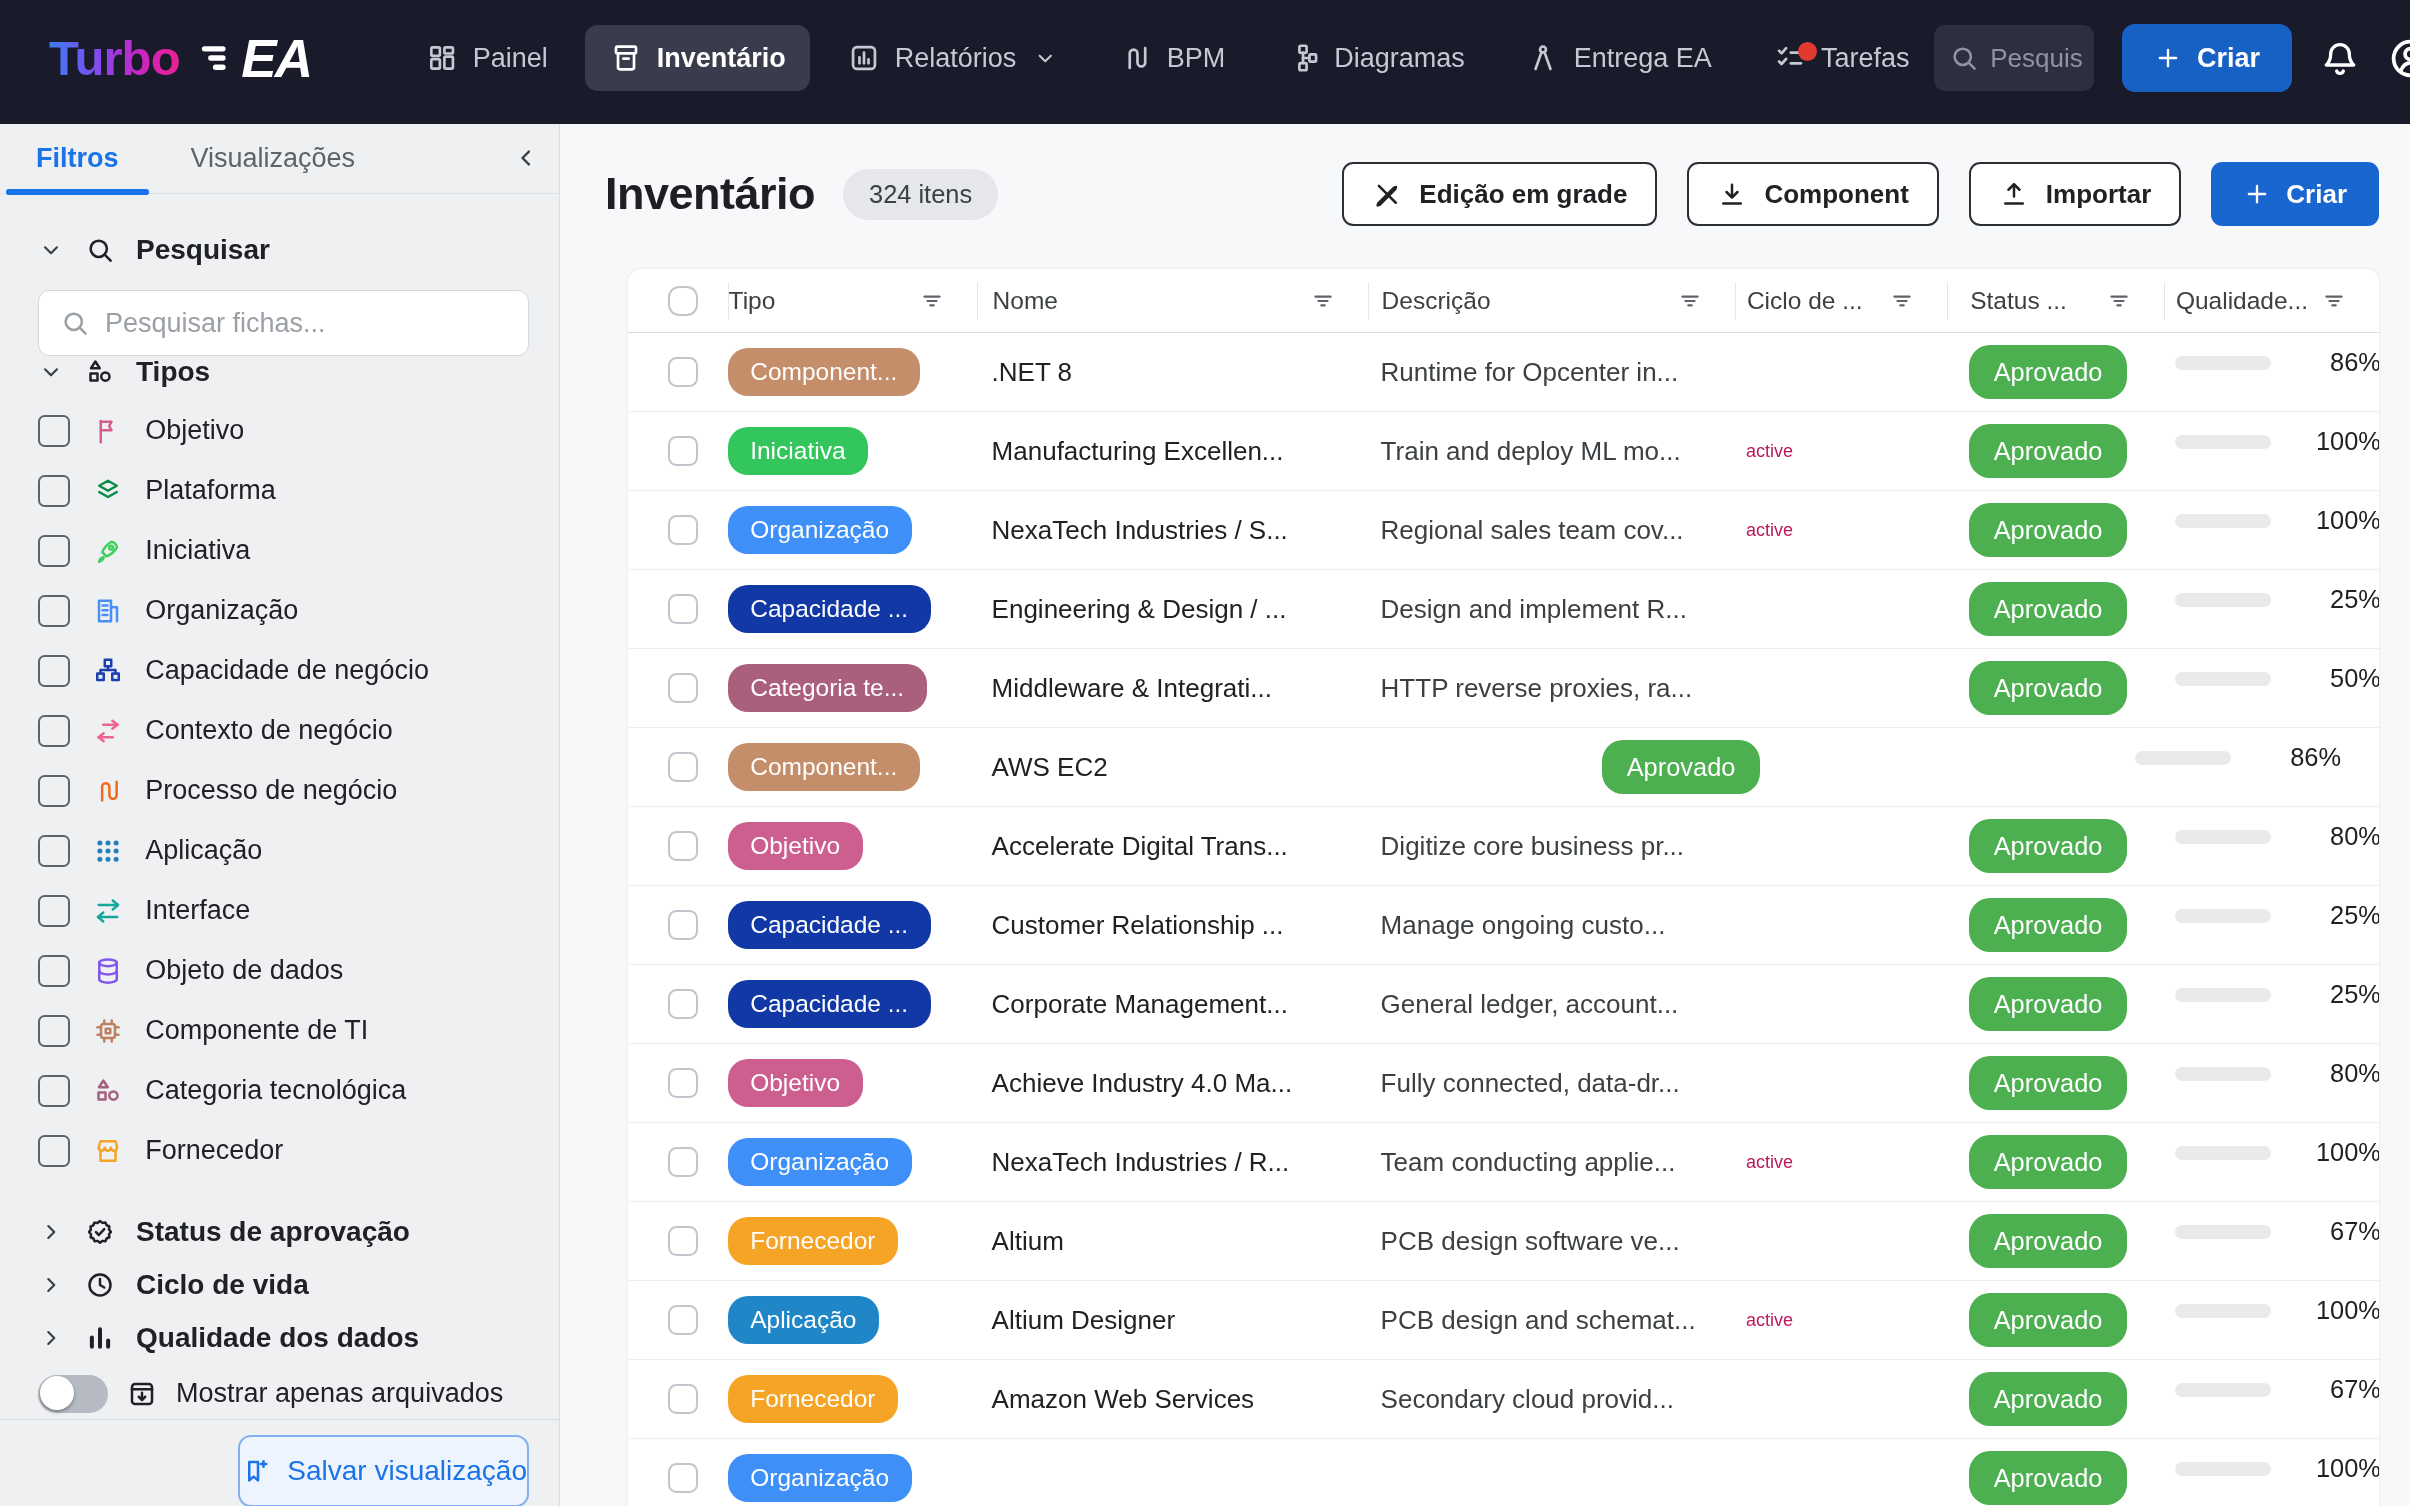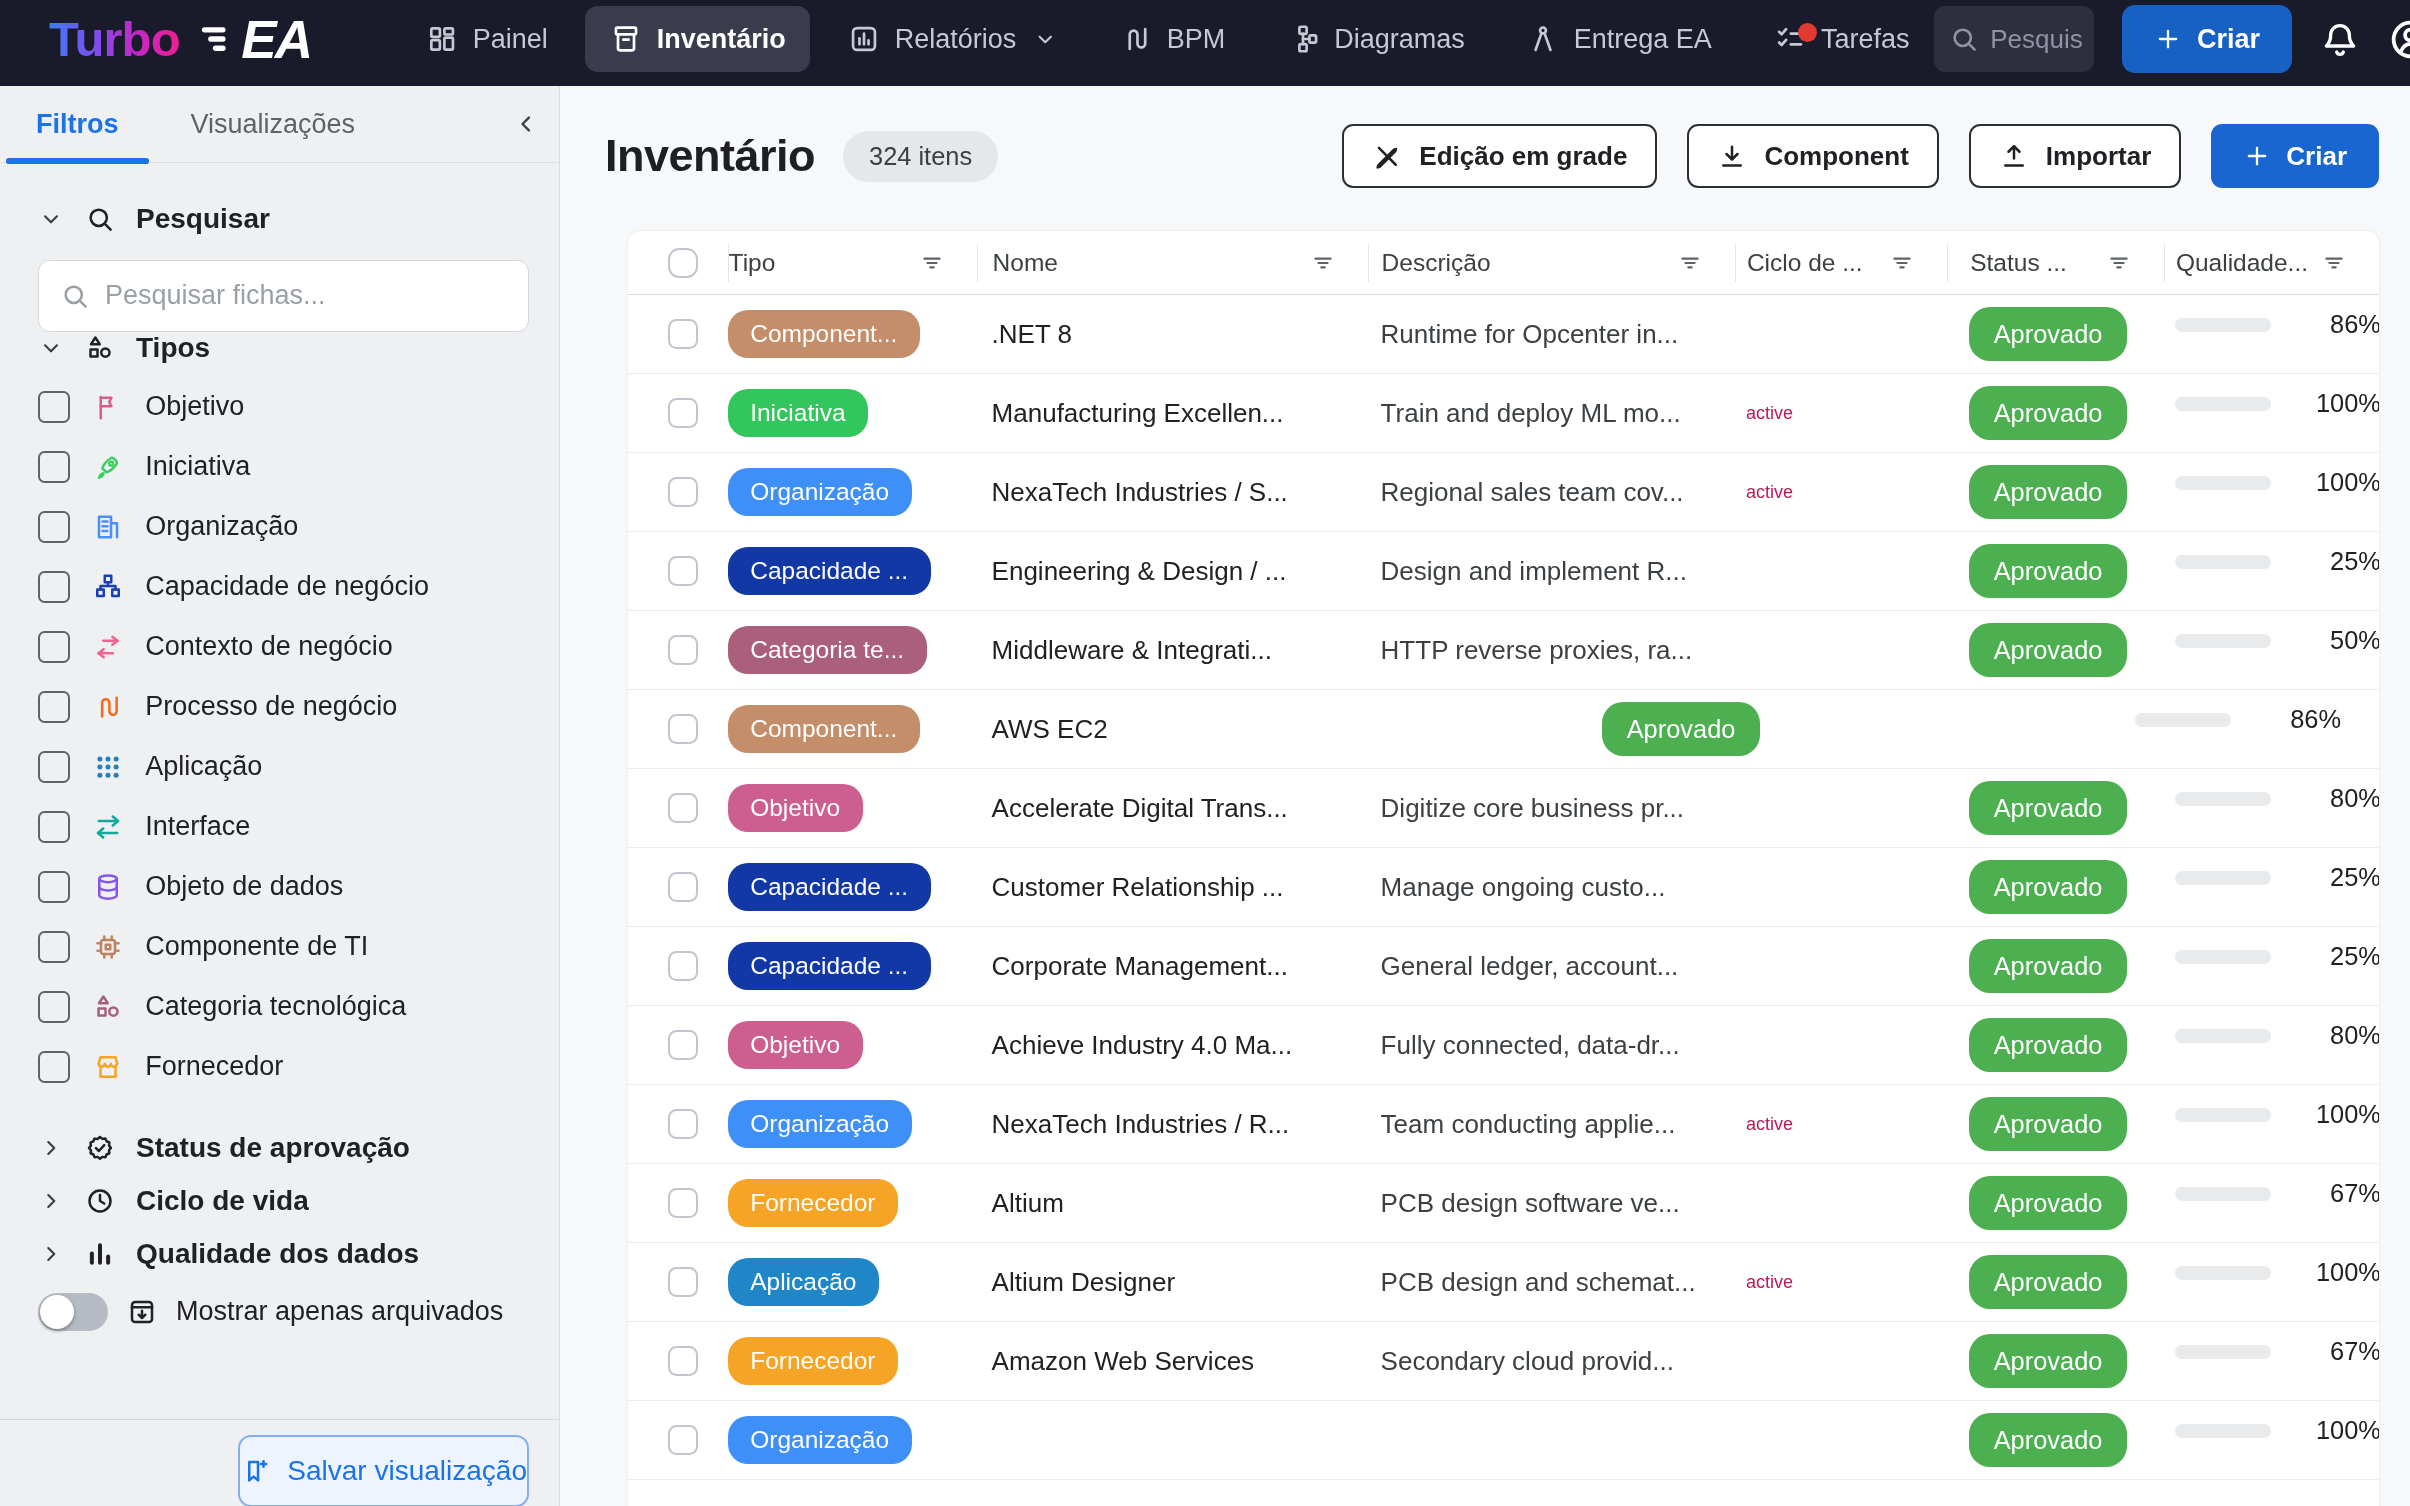--- a/index.html
+++ b/index.html
@@ -1,21 +1,21 @@
 <!DOCTYPE html>
 <html style="font-size:15px"><head>
 <meta charset="utf-8">
 <style>
   * { margin:0; padding:0; box-sizing:border-box; }
   html,body { width:2411px; height:1507px; overflow:hidden; }
   body { font-family:"Liberation Sans","DejaVu Sans",sans-serif; background:#f7f8fa; }
   .app { width:2411px; height:1507px; display:flex; flex-direction:column; overflow:hidden; }
 
   
-  .topnav { height:86px; background:#191b2b; display:flex; align-items:center; padding:0 34px 8px 49px; flex:none; }
+  .topnav { height:124px; background:#191b2b; display:flex; align-items:center; padding:0 34px 8px 49px; flex:none; }
   .logo { display:flex; align-items:center; gap:5.6px; cursor:pointer; }
   .logo-turbo { font-size:49px; font-weight:800; letter-spacing:-0.9px;
       background:linear-gradient(90deg,#3d7bf5,#7a4ff0,#c427c9,#ef1f8f); -webkit-background-clip:text; background-clip:text; color:transparent; }
   .logo-speed { width:43px; height:38px; color:#fff; margin-left:7.5px; }
   .logo-ea { font-size:53px; font-weight:800; font-style:italic; color:#fff; letter-spacing:-1.9px; }
   .nav-items { display:flex; align-items:center; margin-left:90px; gap:13px; }
   .nav-item { display:flex; align-items:center; gap:15px; color:#c6c9d2; font-size:27px; padding:17px 24.5px; border-radius:13px; cursor:pointer; position:relative; white-space:nowrap; }
   .nav-item.active { background:#3a3c4e; color:#fff; font-weight:700; }
   .nav-item .nicon { width:32px; height:32px; flex:none; }
   .nav-item .chev { width:24.5px; height:24.5px; margin-left:1.9px; }
@@ -296,20 +296,30 @@
       <div class="types-list" id="types-list">
           <div class="type-item">
             <span class="cbox"></span>
             <span class="ticon" style="color:#d65d8c">
               <svg viewBox="0 0 24 24" fill="none" stroke="currentColor" stroke-width="2" stroke-linecap="round" stroke-linejoin="round">
                 <path d="M6.2 21V4"></path>
                 <path d="M6.2 4.6h8.6l-1.9 3.4 1.9 3.4H6.2"></path>
               </svg>
             </span>
             <span class="tlabel">Objetivo</span>
+          </div>
+          <div class="type-item">
+            <span class="cbox"></span>
+            <span class="ticon" style="color:#0b8a47">
+              <svg viewBox="0 0 24 24" fill="none" stroke="currentColor" stroke-width="2" stroke-linecap="round" stroke-linejoin="round">
+                <path d="M12 3.8l7 4-7 4-7-4z"></path>
+                <path d="M5 12.8l7 4 7-4"></path>
+              </svg>
+            </span>
+            <span class="tlabel">Plataforma</span>
           </div>
           <div class="type-item">
             <span class="cbox"></span>
             <span class="ticon" style="color:#3ecf5f">
               <svg viewBox="0 0 24 24" fill="none" stroke="currentColor" stroke-width="2" stroke-linecap="round" stroke-linejoin="round">
                 <path d="M14.8 4.6c2.4.5 3.9 2 4.4 4.4-2.4 3.9-5.3 6.3-8.4 7.3l-3.3-3.3c1-3.1 3.4-6 7.3-8.4z"></path>
                 <circle cx="14.5" cy="9.3" r="1.5"></circle>
                 <path d="M8.3 16.9c-1.6.3-3 1.7-3.5 3.7 2-.5 3.4-1.9 3.7-3.5"></path>
               </svg>
             </span>

